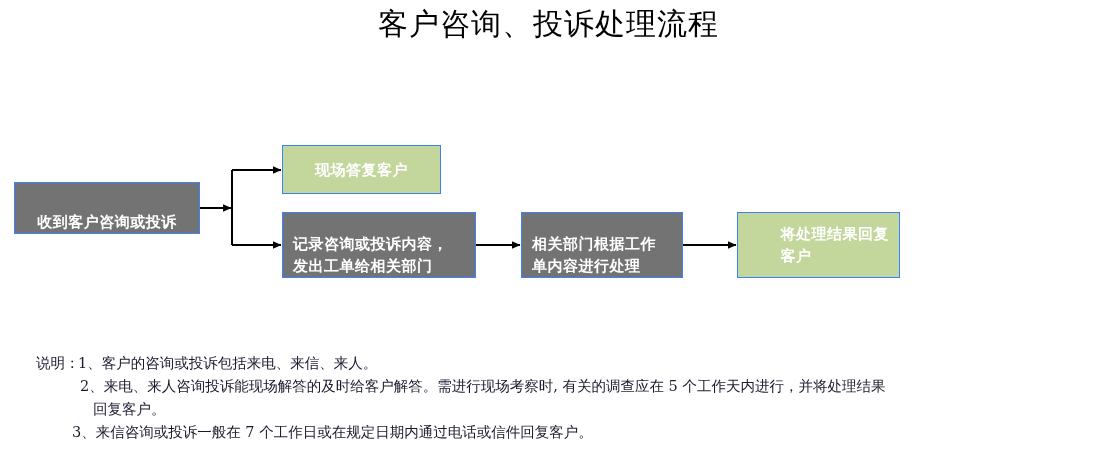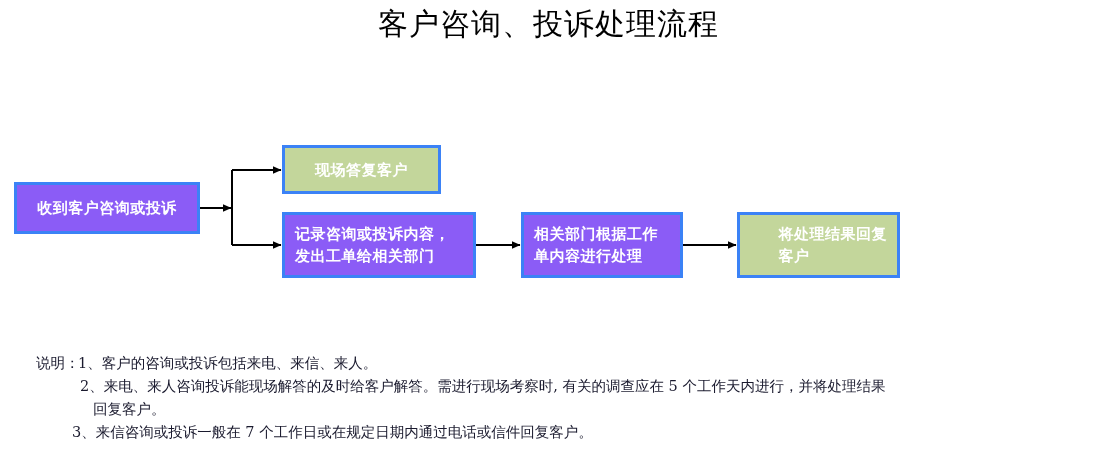--- a/index.html
+++ b/index.html
@@ -52,36 +52,36 @@
     position: absolute;
     left: 0; top: 0;
     width: 1097px;
     height: 180px;
     pointer-events: none;
   }
 
   .node {
     position: absolute;
     box-sizing: border-box;
-    border: 3px solid #3b82f6;
+    border: 1px solid #3b82f6;
     display: flex;
     align-items: center;
     padding: 0 10px;
     font-family: "DejaVu Serif", "Liberation Serif", serif;
     font-weight: bold;
     color: #ffffff;
     font-size: 15px;
     line-height: 22px;
     letter-spacing: 0.5px;
   }
   .node .node-label {
     display: block;
     white-space: pre-line;
   }
-  .node.blue  { background: #8b5cf6; }
+  .node.blue  { background: #737373; align-items: flex-end; }
   .node.green { background: #c3d69b; justify-content: flex-end; }
 
   
   #node-receive {
     left: 14px;  top: 52px;  width: 186px; height: 52px;
     justify-content: center;
   }
   #node-onsite-reply {
     left: 282px; top: 15px;  width: 159px; height: 49px;
     justify-content: center;

